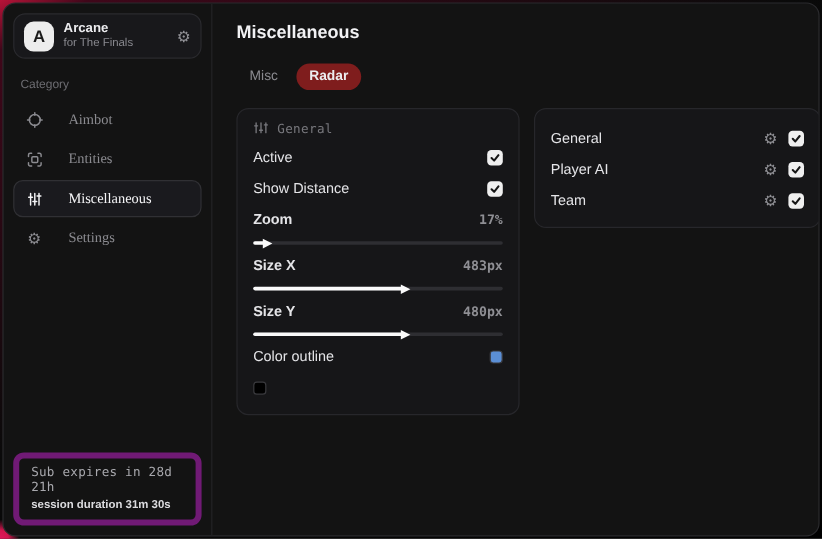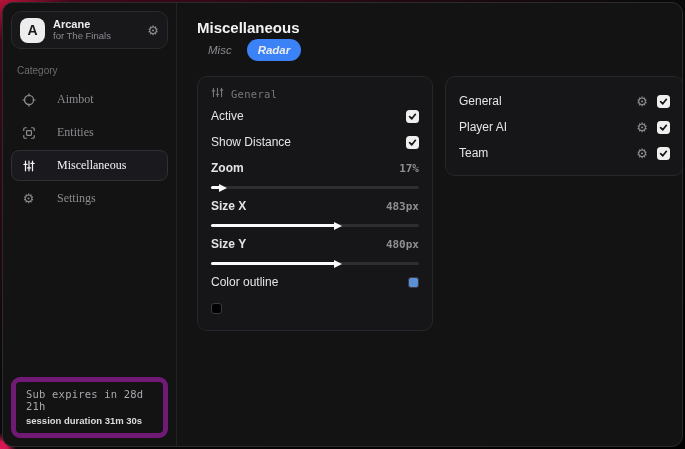--- a/index.html
+++ b/index.html
@@ -55,23 +55,23 @@
   .sidebar-spacer { flex:1; }
   .sub-card {
     border:5px solid #701a75; border-radius:9px;
     padding:6px 10px 7px;
   }
   .sub-line1 { font-family:"DejaVu Sans Mono", monospace; font-size:10.5px; color:#a8a8ad; letter-spacing:0.2px; }
   .sub-line2 { font-size:9.5px; color:#dcdcdf; font-weight:bold; margin-top:3px; }
   
   .main { flex:1; padding:16px 16px 16px 20px; }
   .page-title { font-size:15px; font-weight:bold; color:#f2f2f4; }
-  .tabs { display:flex; gap:4px; margin-top:3px; align-items:center;font-style:italic; }
+  .tabs { display:flex; gap:4px; margin-top:17px; align-items:center; }
   .tab { font-size:11.5px; padding:5px 11px; border-radius:14px; color:#8b8b90; }
-  .tab.active { background:#3b82f6; color:#ececef; font-weight:bold; }
+  .tab.active { background:#7f1d1d; color:#ececef; font-weight:bold; }
   .cards { display:flex; gap:12px; margin-top:15px; align-items:flex-start; }
   .card {
     background:#161618; border:1px solid #27272b; border-radius:10px;
     padding:9px 13px 11px;
   }
   .card-general { width:236px; }
   .card-entities { width:239px; }
   .card-header {
     display:flex; align-items:center; gap:7px;
     font-family:"DejaVu Sans Mono", monospace;

